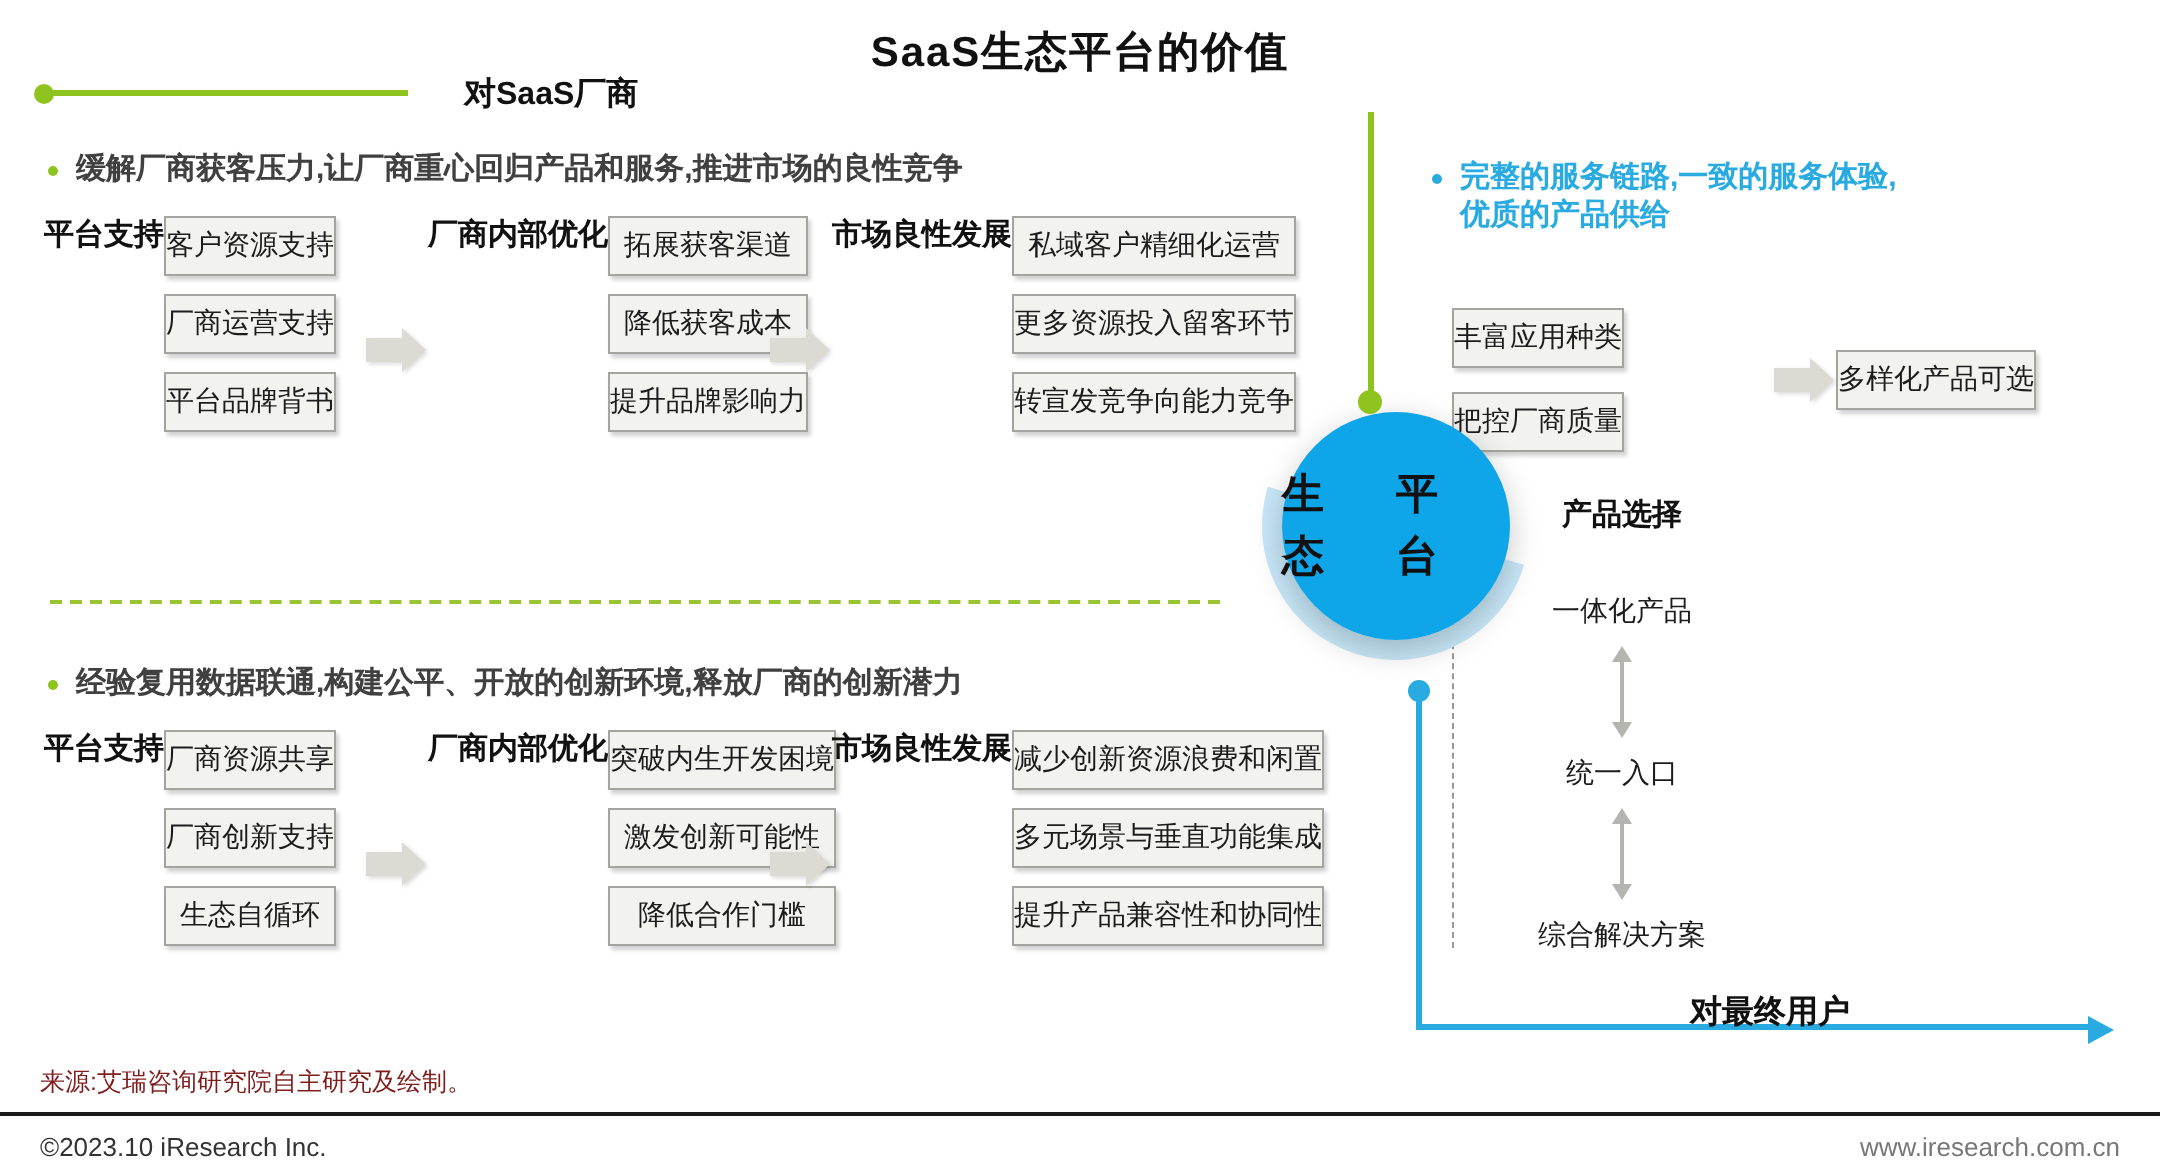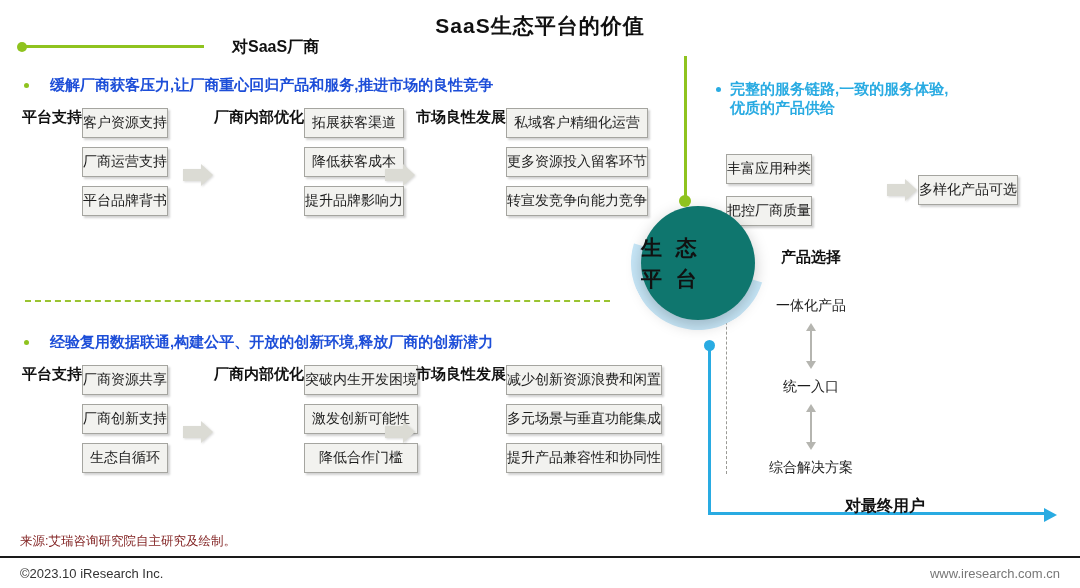--- a/index.html
+++ b/index.html
@@ -4,21 +4,21 @@
 <style>
   html,body{margin:0;padding:0;background:#fff;}
   .canvas{position:relative;width:1080px;height:588px;background:#ffffff;overflow:hidden;
           font-family:"Liberation Sans",sans-serif;color:#222;}
   .abs{position:absolute;}
   .title{left:0;right:0;top:12px;text-align:center;font-size:21px;font-weight:bold;color:#111;letter-spacing:1px;}
   .section-label{font-size:16px;font-weight:bold;color:#111;}
   .dot{position:absolute;border-radius:50%;}
   .green-bg{background:#8fc31f;}
   .blue-bg{background:#29abe2;}
-  .green-text{color:#1d4ed8;gap:12px;}
+  .green-text{color:#404040;}
   .blue-text{color:#29abe2;}
   .hline,.vline{position:absolute;}
   .bullet-row{display:flex;align-items:flex-start;font-size:15px;font-weight:bold;line-height:1.25;}
   .bullet-dot{flex:none;width:5px;height:5px;border-radius:50%;margin:7px 9px 0 2px;}
   .block{position:absolute;}
   .cols{display:flex;margin-top:13px;}
   .col{display:flex;flex-direction:row;}
   .col-header{font-size:15px;font-weight:bold;text-align:center;color:#111;margin-bottom:10px;white-space:nowrap;}
   .boxes{display:flex;flex-direction:column;gap:9px;}
   .box{height:28px;background:#f2f2ef;border:1px solid #a5a5a0;box-shadow:1.5px 2px 2px rgba(0,0,0,.18);
@@ -35,22 +35,22 @@
   .steps-col .col-header{margin-bottom:30px;}
   .step{font-size:14px;color:#1c1c1c;white-space:nowrap;}
   .darrow{position:relative;width:3px;height:30px;background:#c6c6c1;margin:13px auto 14px auto;display:block;}
   .darrow:after{content:"";position:absolute;top:100%;left:-4.5px;width:0;height:0;
                 border-top:9px solid #c6c6c1;border-left:6px solid transparent;border-right:6px solid transparent;}
   .varrow{position:relative;width:2px;height:30px;background:#b5b5b0;margin:16px auto 17px auto;display:block;}
   .varrow:before{content:"";position:absolute;bottom:100%;left:-4px;width:0;height:0;
                  border-bottom:8px solid #b5b5b0;border-left:5px solid transparent;border-right:5px solid transparent;}
   .varrow:after{content:"";position:absolute;top:100%;left:-4px;width:0;height:0;
                 border-top:8px solid #b5b5b0;border-left:5px solid transparent;border-right:5px solid transparent;}
-  .circle{position:absolute;left:641px;top:206px;width:114px;height:114px;border-radius:50%;background:#0f766e;
-          box-shadow:0 5px 16px rgba(0,0,0,.22);display:flex;flex-direction:column;align-items:flex-start;justify-content:center;
+  .circle{position:absolute;left:641px;top:206px;width:114px;height:114px;border-radius:50%;background:#0ea5e9;
+          box-shadow:0 5px 16px rgba(0,0,0,.22);display:flex;align-items:center;justify-content:center;
           z-index:3;font-size:21px;font-weight:bold;color:#111;line-height:1.5;letter-spacing:4px;}
   .arc{position:absolute;left:631px;top:196px;width:114px;height:114px;border-radius:50%;
        border:10px solid transparent;border-left-color:#c7e7f8;border-bottom-color:#c7e7f8;
        transform:rotate(-28deg);z-index:2;}
   .blue-arrowhead{position:absolute;left:1044px;top:508px;width:0;height:0;
                   border-left:13px solid #29abe2;border-top:7px solid transparent;border-bottom:7px solid transparent;}
   .source-note{position:absolute;left:20px;top:533px;font-size:12.5px;color:#7f1d1d;}
   .footer-line{position:absolute;left:0;top:556px;width:1080px;height:2px;background:#1a1a1a;}
   .footer-left{position:absolute;left:20px;top:566px;font-size:13px;color:#333;}
   .footer-right{position:absolute;right:20px;top:566px;font-size:13px;color:#777;}

